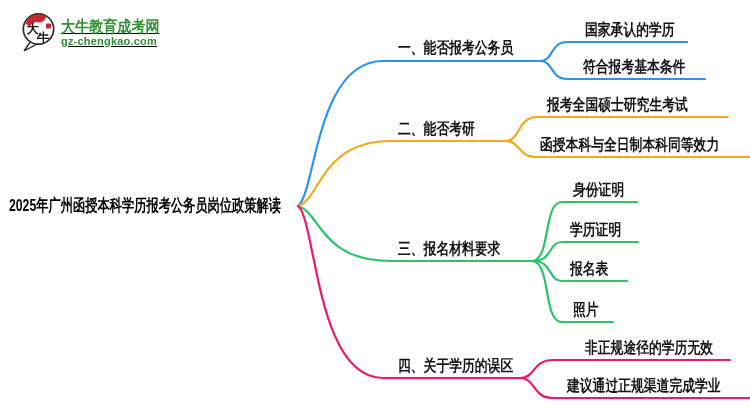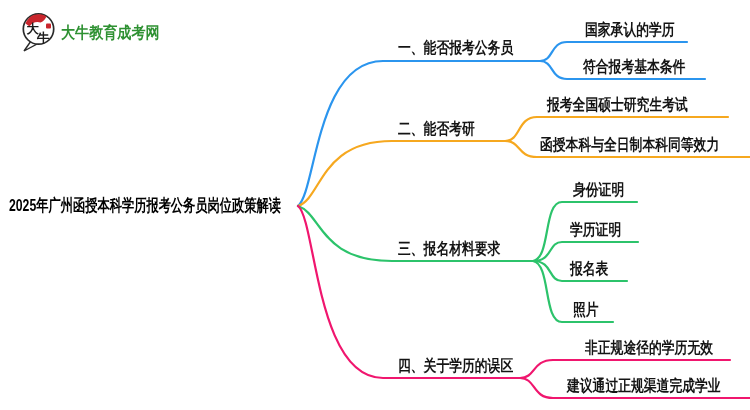--- a/index.html
+++ b/index.html
@@ -14,21 +14,21 @@
     font-size:16px; font-weight:bold; color:#141414;
     height:19px; line-height:19px;
     transform:scaleX(0.8); transform-origin:left center;
     letter-spacing:0px;
   }
   .root-label {
     font-size:17px; transform:scaleX(0.72); color:#000;
   }
   .logo { position:absolute; left:20px; top:11px; display:flex; align-items:center; }
   .logo-svg { display:block; }
-  .logo-text { margin-left:4px; }
+  .logo-text { margin-left:4px;text-decoration:underline; }
   .logo-title {
     color:#2e9132; font-size:16px; font-weight:bold; line-height:17px;
     transform:scaleX(0.88); transform-origin:left center; white-space:nowrap;
   }
   .logo-domain {
     color:#2e9132; font-size:11px; font-weight:bold; line-height:12px;
     letter-spacing:0.2px; white-space:nowrap;
   }
 </style>
 </head>
@@ -63,20 +63,21 @@
     <svg class="logo-svg" width="37" height="42" viewBox="0 0 37 42">
       <path d="M11,30 L4,40 L17,33 Z" fill="#ffffff" stroke="#2a2a2a" stroke-width="1.4"></path>
       <circle cx="18.5" cy="18" r="15.2" fill="#ffffff" stroke="#2a2a2a" stroke-width="1.7"></circle>
       <path d="M5.5,12.5 A14,14 0 0 1 26.5,5.5 Q24,10.5 20.5,11.5 A10.5,10.5 0 0 0 9.5,15.5 Z" fill="#c9252c"></path>
       <rect x="26" y="12.5" width="5" height="5" rx="1" fill="#c9252c"></rect>
       <text x="6.5" y="22" font-size="12.5" font-weight="bold" fill="#1c1c1c">大</text>
       <text x="17" y="31" font-size="12.5" font-weight="bold" fill="#1c1c1c">牛</text>
     </svg>
     <div class="logo-text">
       <div class="logo-title">大牛教育成考网</div>
+      <div class="logo-domain">gz-chengkao.com</div>
     </div>
   </div>
 
   <div class="node root-label" style="left:9px; top:196px;">2025年广州函授本科学历报考公务员岗位政策解读</div>
 
   <div class="node" style="left:398px; top:38px;">一、能否报考公务员</div>
   <div class="node" style="left:585px; top:20px;">国家承认的学历</div>
   <div class="node" style="left:583px; top:57px;">符合报考基本条件</div>
 
   <div class="node" style="left:398px; top:119px;">二、能否考研</div>

